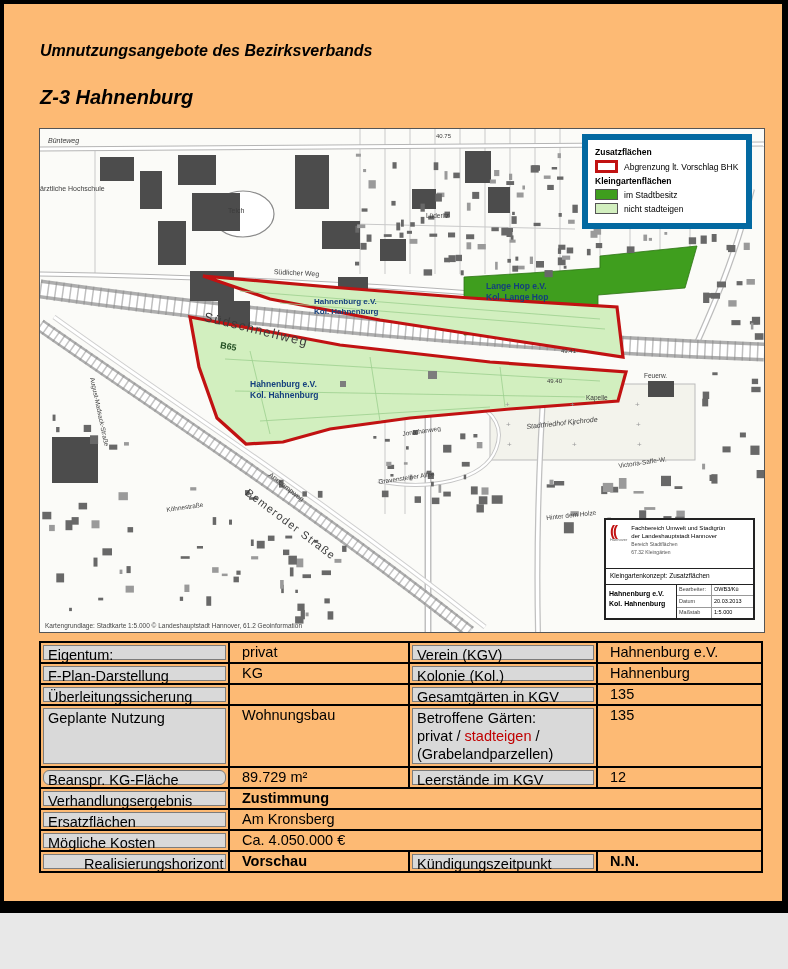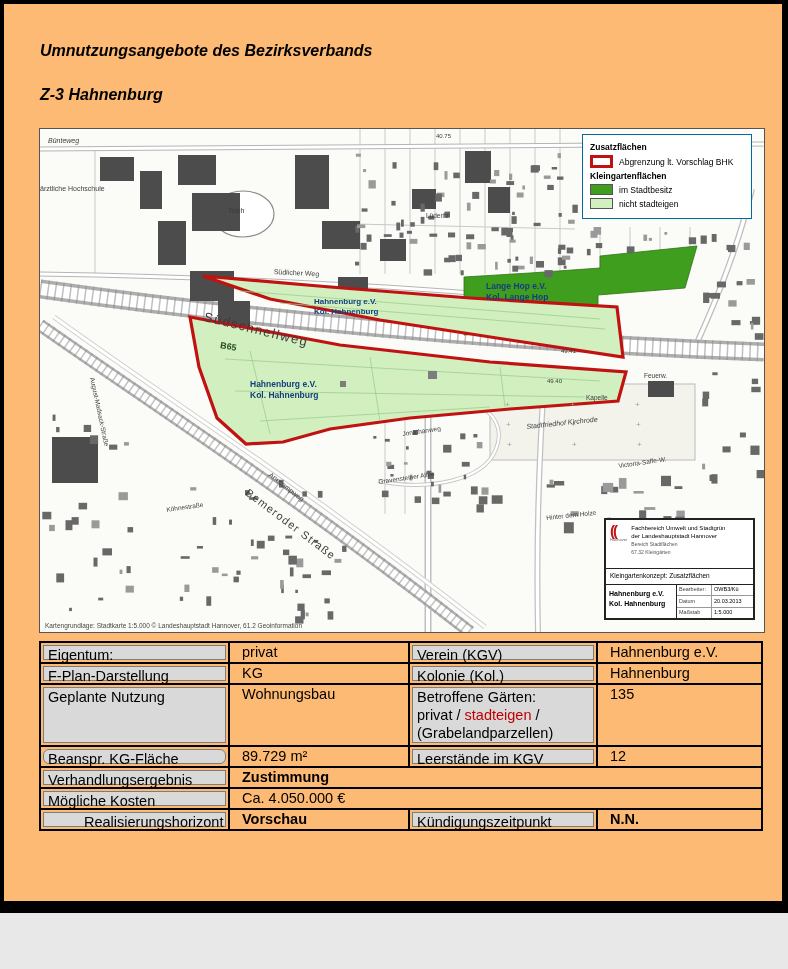--- a/index.html
+++ b/index.html
@@ -1,29 +1,29 @@
 <!DOCTYPE html>
 <html><head>
 <meta charset="utf-8">
 <style>
   html,body{margin:0;padding:0;background:#e8e8e8;}
   .page{position:relative;width:788px;height:913px;box-sizing:border-box;background:#fdba74;
         border:4px solid #000;border-right:6px solid #000;border-bottom:12px solid #000;
         font-family:Liberation Sans, sans-serif;color:#000;overflow:hidden;}
   .h-title{position:absolute;left:36px;top:38px;margin:0;font-size:16px;font-weight:bold;font-style:italic;}
-  .h-sub{position:absolute;left:36px;top:82px;margin:0;font-size:16px;font-weight:bold;font-style:italic;}
+  .h-sub{position:absolute;left:36px;top:82px;margin:0;font-size:20px;font-weight:bold;font-style:italic;}
 
   
   .map{position:absolute;left:35px;top:124px;width:724px;height:503px;border:1px solid #555;
        background:#fbfbf8;overflow:hidden;}
   .map svg{position:absolute;left:0;top:0;}
   .street-label{position:absolute;color:#3c3c3c;white-space:nowrap;line-height:1;transform-origin:0 0;}
   .area-label{position:absolute;font-weight:bold;line-height:1.3;white-space:nowrap;}
   .legend{position:absolute;left:542px;top:5px;width:170px;box-sizing:border-box;background:#fff;
-          border:1px solid #0369a1;padding:5px 7px 6px 7px;font-size:8.5px;}
+          border:6px solid #0369a1;padding:5px 7px 6px 7px;font-size:8.5px;}
   .leg-title{font-weight:bold;margin:2px 0 2px 0;}
   .leg-row{display:flex;align-items:center;gap:6px;margin:3px 0;}
   .sw{width:23px;height:11px;border:1px solid #555;box-sizing:border-box;flex:0 0 auto;}
   .sw-red{border-width:3px;background:#fff;height:13px;}
   .titleblock{position:absolute;left:564px;top:389px;width:151px;box-sizing:border-box;background:#fff;
               border:2px solid #222;font-size:6px;line-height:1.35;}
   .tb-top{display:flex;gap:4px;padding:3px 4px;border-bottom:1px solid #222;min-height:42px;align-items:flex-start;}
   .logo{color:#c11212;font-weight:bold;font-size:15px;line-height:1;letter-spacing:-2px;flex:0 0 auto;}
   .logo small{display:block;color:#666;font-size:4px;letter-spacing:0;font-weight:normal;}
   .tb-dept{padding-top:1px;}
@@ -501,20 +501,30 @@
         <tr style="height: 21px;">
           <td class="lab-td">
             <div class="lbl" style="height: 15px;">F-Plan-Darstellung</div>
           </td>
           <td class="val-td">KG</td>
           <td class="lab-td">
             <div class="lbl" style="height: 15px;">Kolonie (Kol.)</div>
           </td>
           <td class="val-td">Hahnenburg</td>
         </tr>
+        <tr style="height: 21px;">
+          <td class="lab-td">
+            <div class="lbl" style="height: 15px;">Überleitungssicherung</div>
+          </td>
+          <td class="val-td"></td>
+          <td class="lab-td">
+            <div class="lbl" style="height: 15px;">Gesamtgärten in KGV</div>
+          </td>
+          <td class="val-td">135</td>
+        </tr>
         <tr style="height: 62px;">
           <td class="lab-td">
             <div class="lbl" style="height: 56px;">Geplante Nutzung</div>
           </td>
           <td class="val-td">Wohnungsbau</td>
           <td class="lab-td">
             <div class="lbl" style="height: auto; min-height: 56px;">
               <div><span>Betroffene Gärten:</span></div>
               <div><span>privat / </span><span class="red">stadteigen</span><span> /</span></div>
               <div><span>(Grabelandparzellen)</span></div>
@@ -533,20 +543,26 @@
           <td class="val-td">12</td>
         </tr>
         <tr style="height: 21px;">
           <td class="lab-td">
             <div class="lbl" style="height: 15px;">Verhandlungsergebnis</div>
           </td>
           <td colspan="3" class="val-td b">Zustimmung</td>
         </tr>
         <tr style="height: 21px;">
           <td class="lab-td">
+            <div class="lbl" style="height: 15px;">Ersatzflächen</div>
+          </td>
+          <td colspan="3" class="val-td">Am Kronsberg</td>
+        </tr>
+        <tr style="height: 21px;">
+          <td class="lab-td">
             <div class="lbl" style="height: 15px;">Mögliche Kosten</div>
           </td>
           <td colspan="3" class="val-td">Ca. 4.050.000 €</td>
         </tr>
         <tr style="height: 21px;">
           <td class="lab-td">
             <div class="lbl" style="height: 15px; padding-left: 40px;">Realisierungshorizont</div>
           </td>
           <td class="val-td b">Vorschau</td>
           <td class="lab-td">

